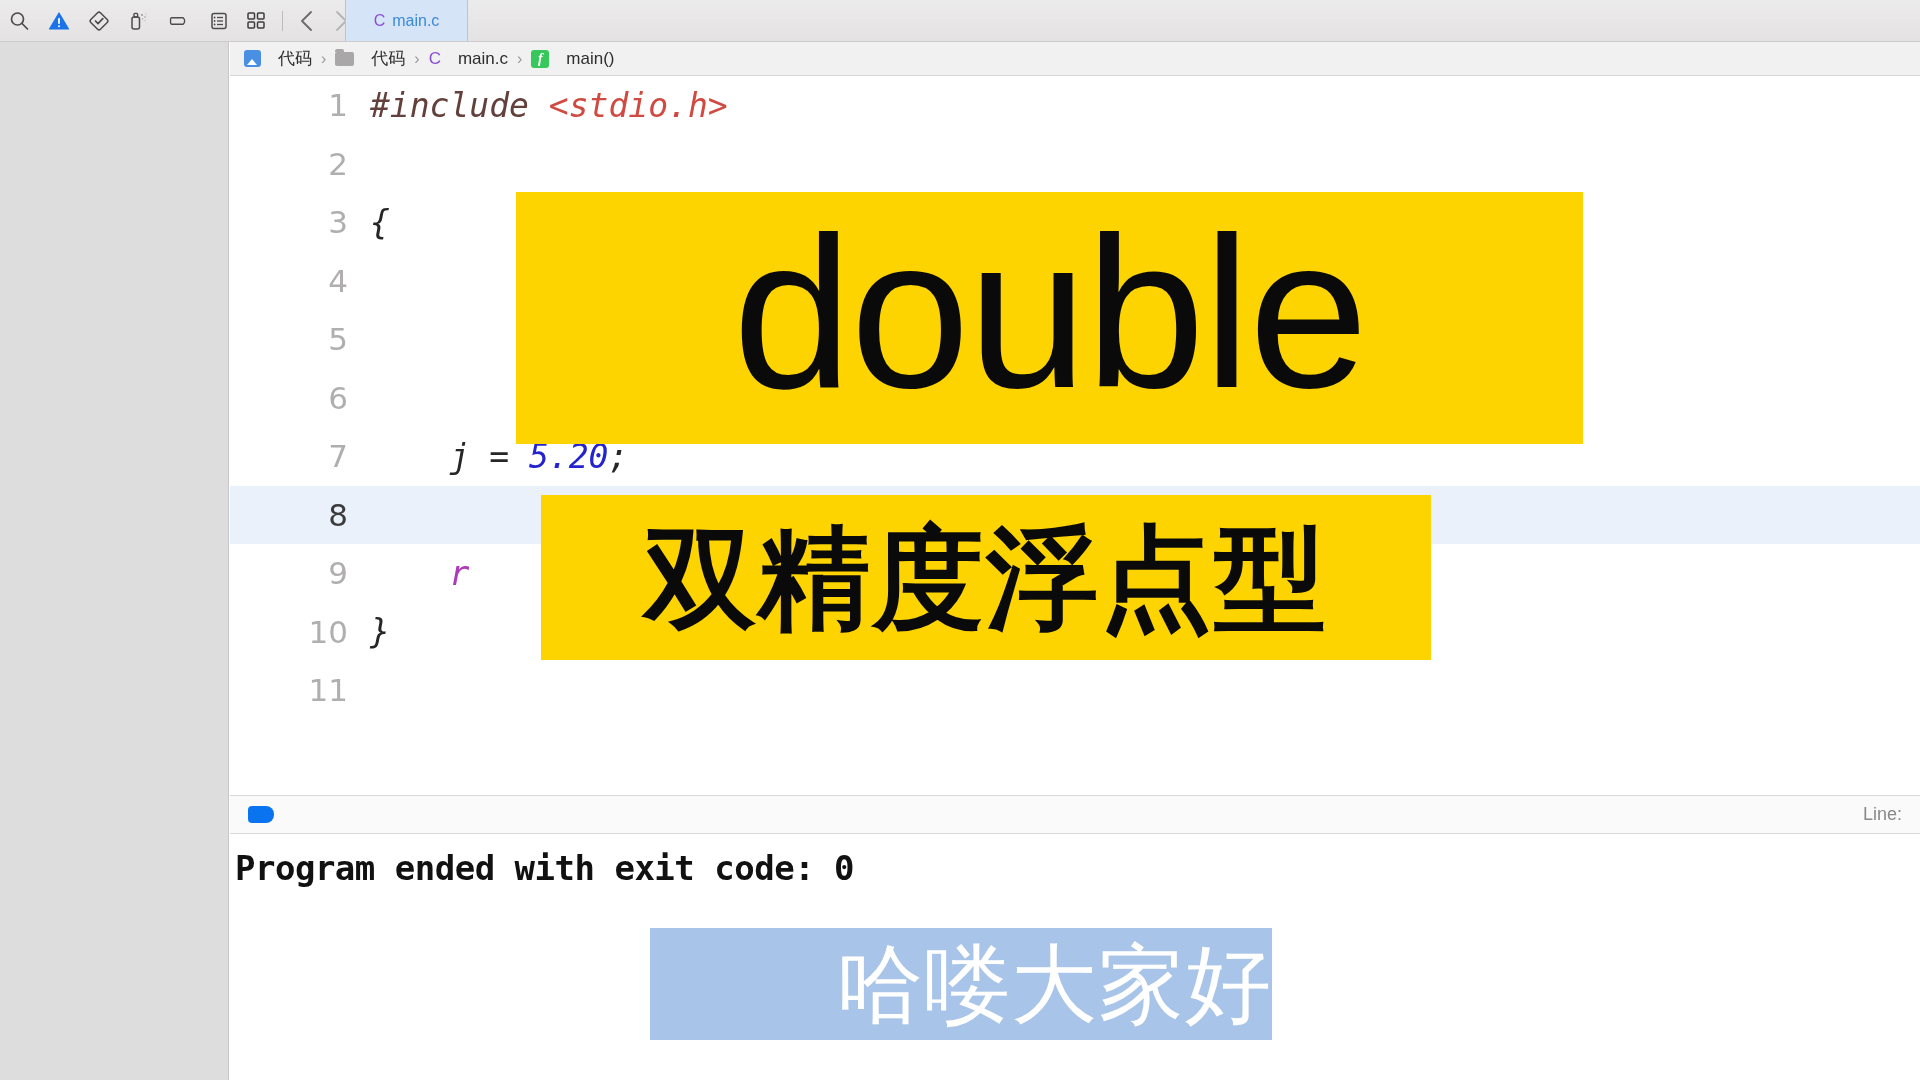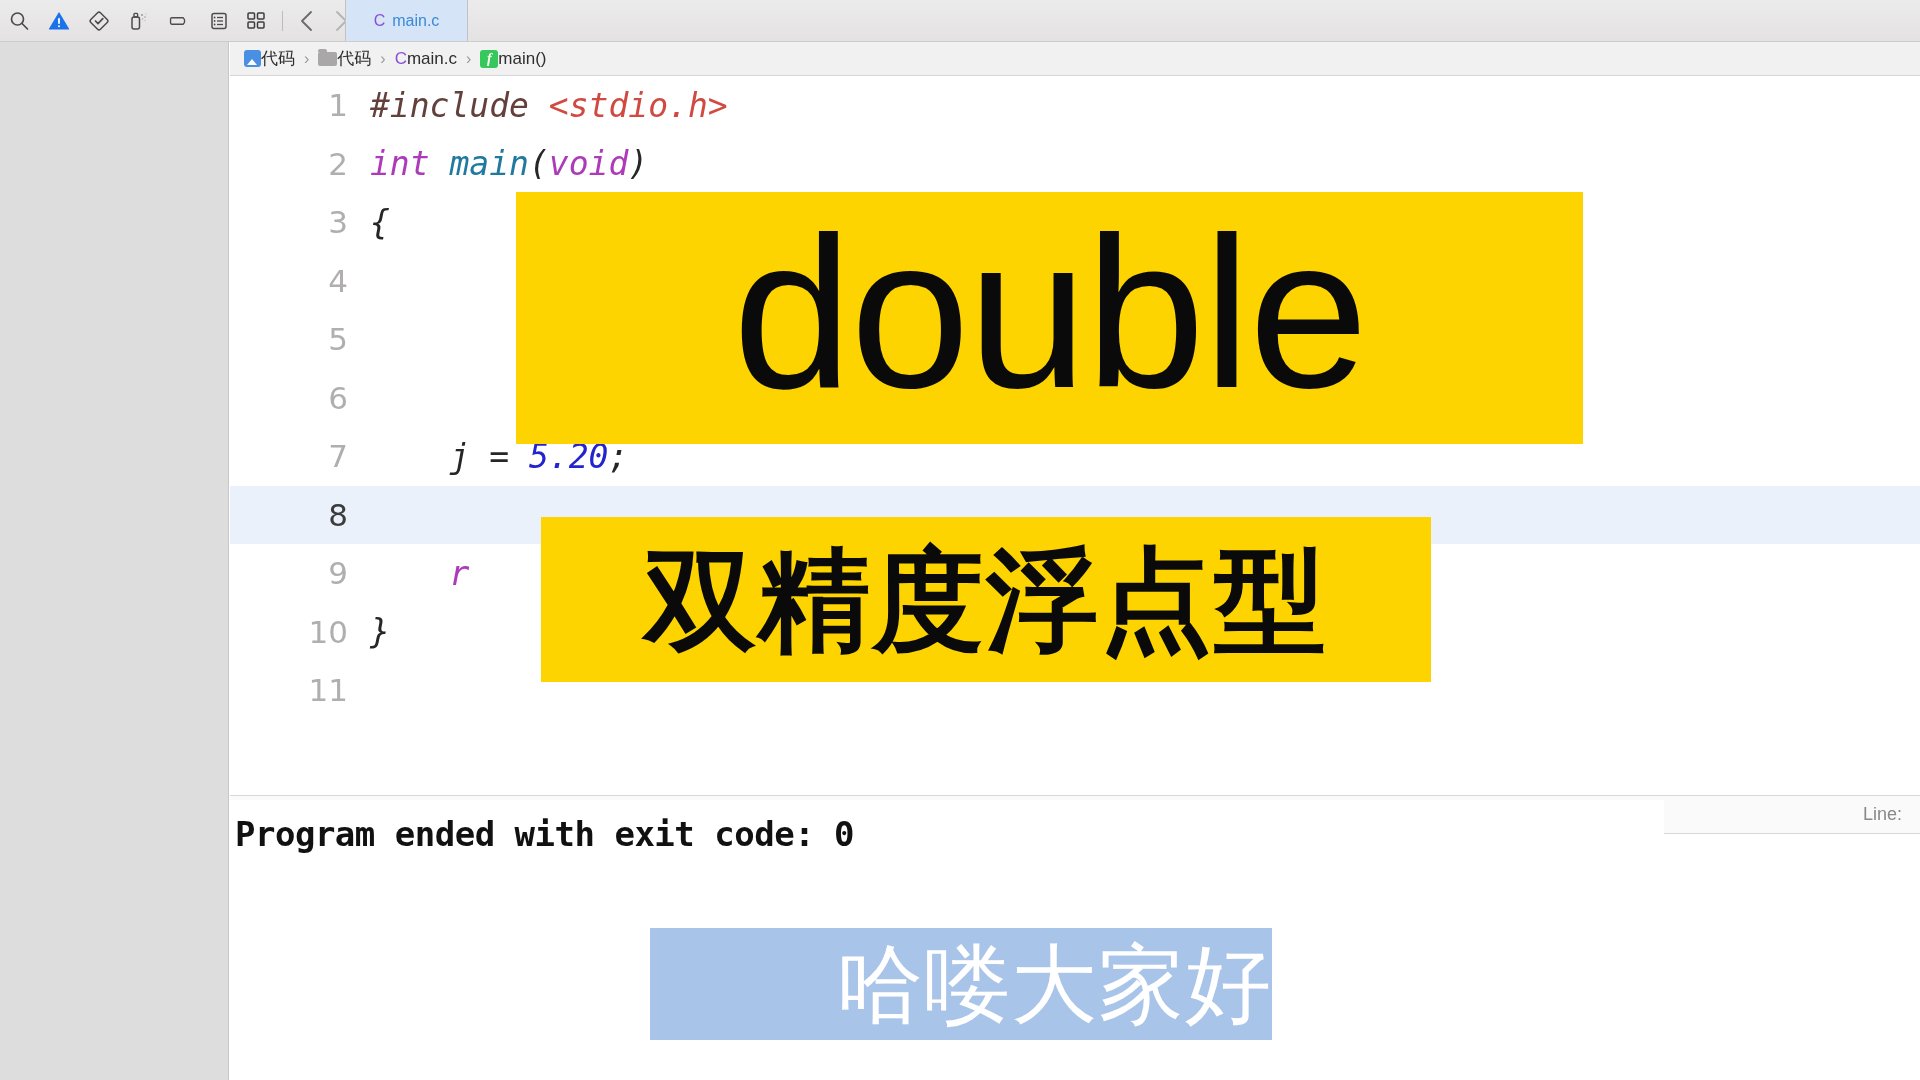--- a/index.html
+++ b/index.html
@@ -97,21 +97,21 @@
     width: 1690px; height: 34px;
     background: #f2f1f1;
     border-bottom: 1px solid #d7d5d5;
     display: flex; align-items: center;
     padding-left: 14px;
     gap: 6px;
     box-sizing: border-box;
     font-size: 17px;
     color: #2e2e2e;
   }
-  .bc-item { display: flex; align-items: center; gap: 0; }
+  .bc-item { display: flex; align-items: center; gap: 17px; }
   .bc-sep { color: #9b9b9b; font-size: 16px; margin: 0 3px; }
   .ico-proj {
     width: 17px; height: 17px;
     background: #4a90e2;
     border-radius: 3px;
     position: relative;
   }
   .ico-proj::after {
     content: "";
     position: absolute;
@@ -212,21 +212,21 @@
     color: #8a8888;
     font-size: 18px;
     padding-right: 0px;
     overflow: hidden;
     white-space: nowrap;
   }
 
   
   .console {
     position: absolute;
-    left: 230px; top: 800px;
+    left: 230px; top: 834px;
     width: 1434px; height: 246px;
     background: #ffffff;
     padding: 14px 0 8px 5px;
     box-sizing: border-box;
   }
   .console-line {
     font-family: "DejaVu Sans Mono", monospace;
     font-size: 34px;
     font-weight: bold;
     color: #111111;
@@ -251,21 +251,21 @@
     font-family: "Liberation Sans", sans-serif;
     font-size: 215px;
     font-weight: 400;
     color: #0a0a0a;
     line-height: 1;
     letter-spacing: -2px;
     transform: translateY(-6px);
   }
   #banner-cn {
     left: 541px; top: 495px;
-    width: 890px; height: 165px; margin-top: 22px;
+    width: 890px; height: 165px;
   }
   #banner-cn .btxt {
     font-family: "DejaVu Sans", "Liberation Sans", sans-serif;
     font-size: 112px;
     font-weight: 700;
     color: #0a0a0a;
     line-height: 1;
     letter-spacing: 2px;
   }
 
@@ -396,21 +396,20 @@
   </div>
 
   <div class="editor">
     <div id="code-lines">
         <div class="code-row">
           <div class="gutter">1</div>
           <div class="code-text"><span class="tk-pre">#include </span><span class="tk-str">&lt;stdio.h&gt;</span></div>
         </div>
         <div class="code-row">
           <div class="gutter">2</div>
-          <div class="code-text"><span class="tk-kw">int </span><span class="tk-fn">main</span><span class="tk-plain">(</span><span class="tk-kw">void</span><span class="tk-plain">)</span></div>
         </div>
         <div class="code-row">
           <div class="gutter">3</div>
           <div class="code-text"><span class="tk-plain">{</span></div>
         </div>
         <div class="code-row">
           <div class="gutter">4</div>
           <div class="code-text"></div>
         </div>
         <div class="code-row">

